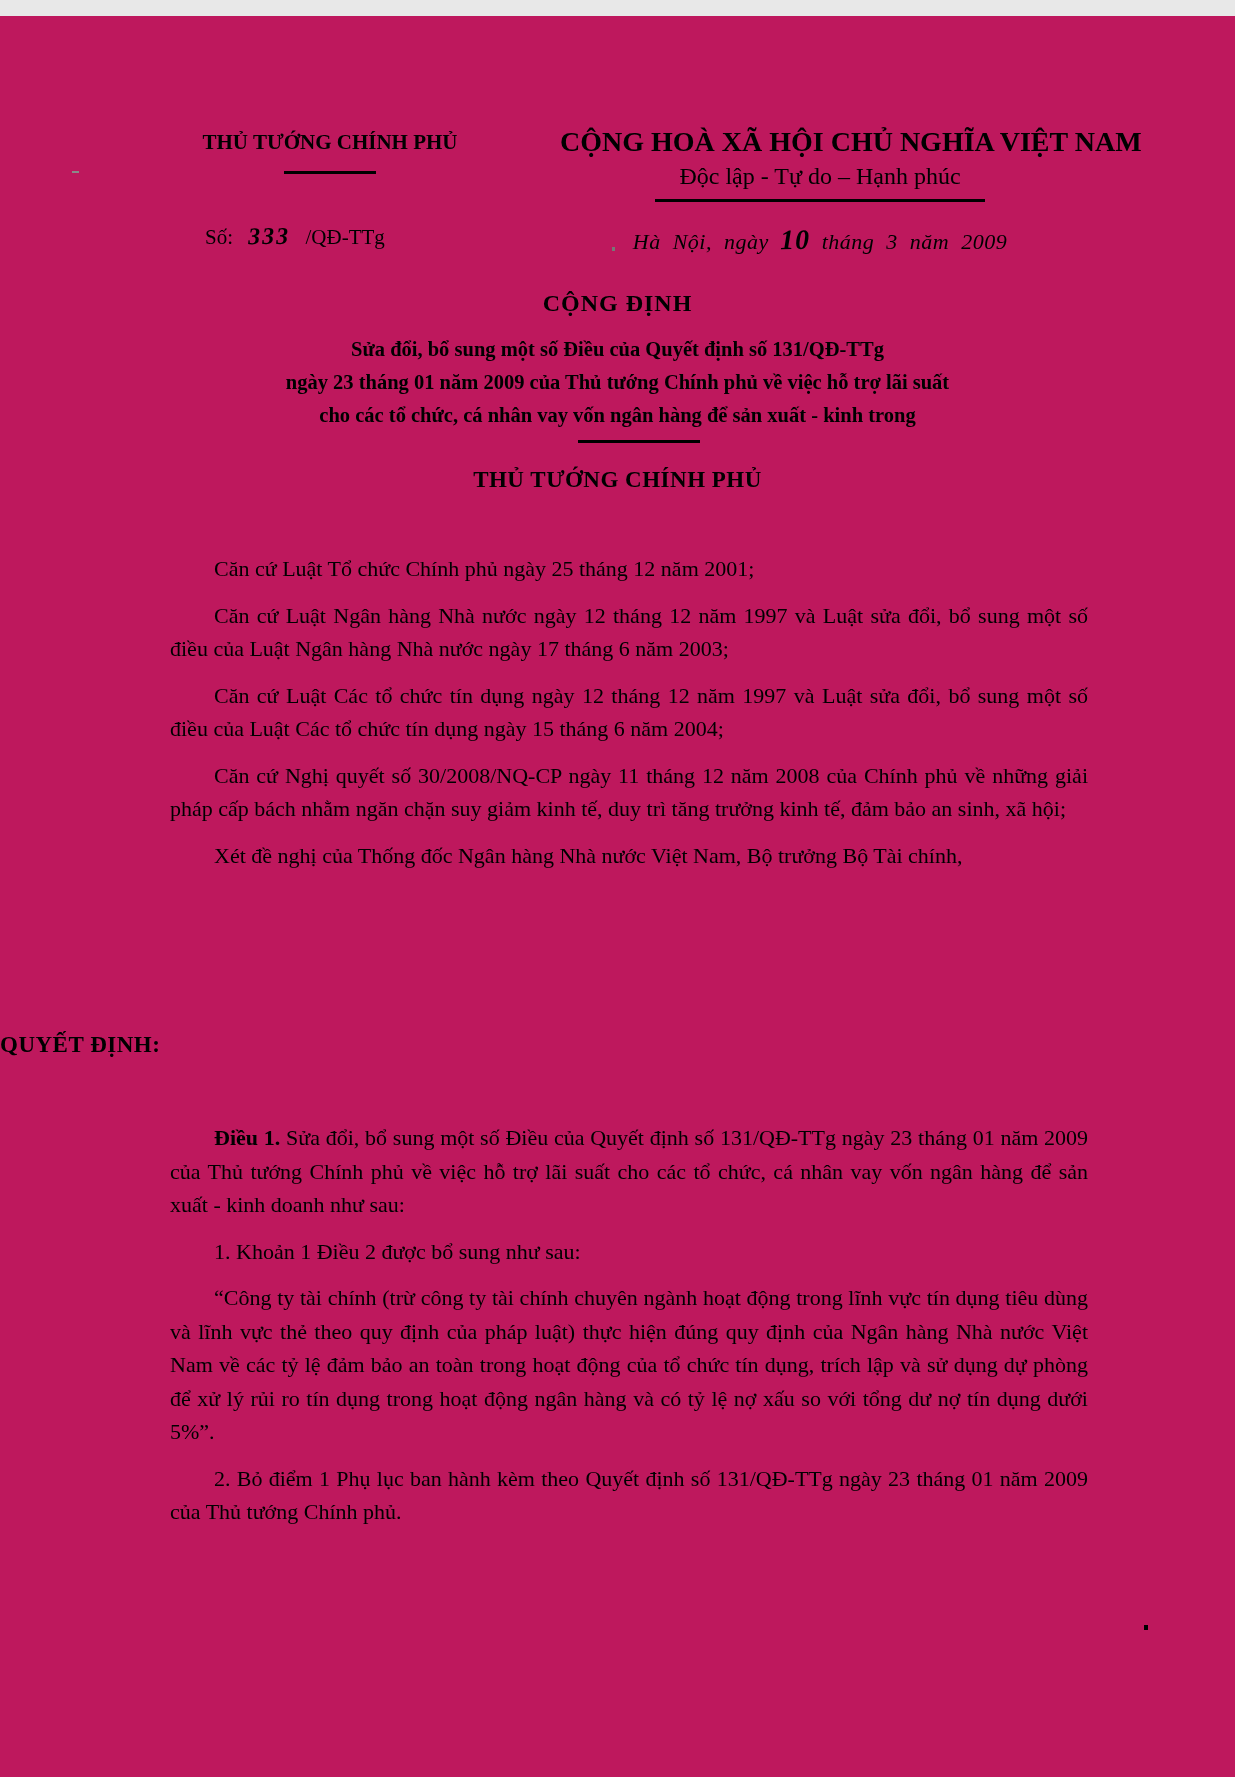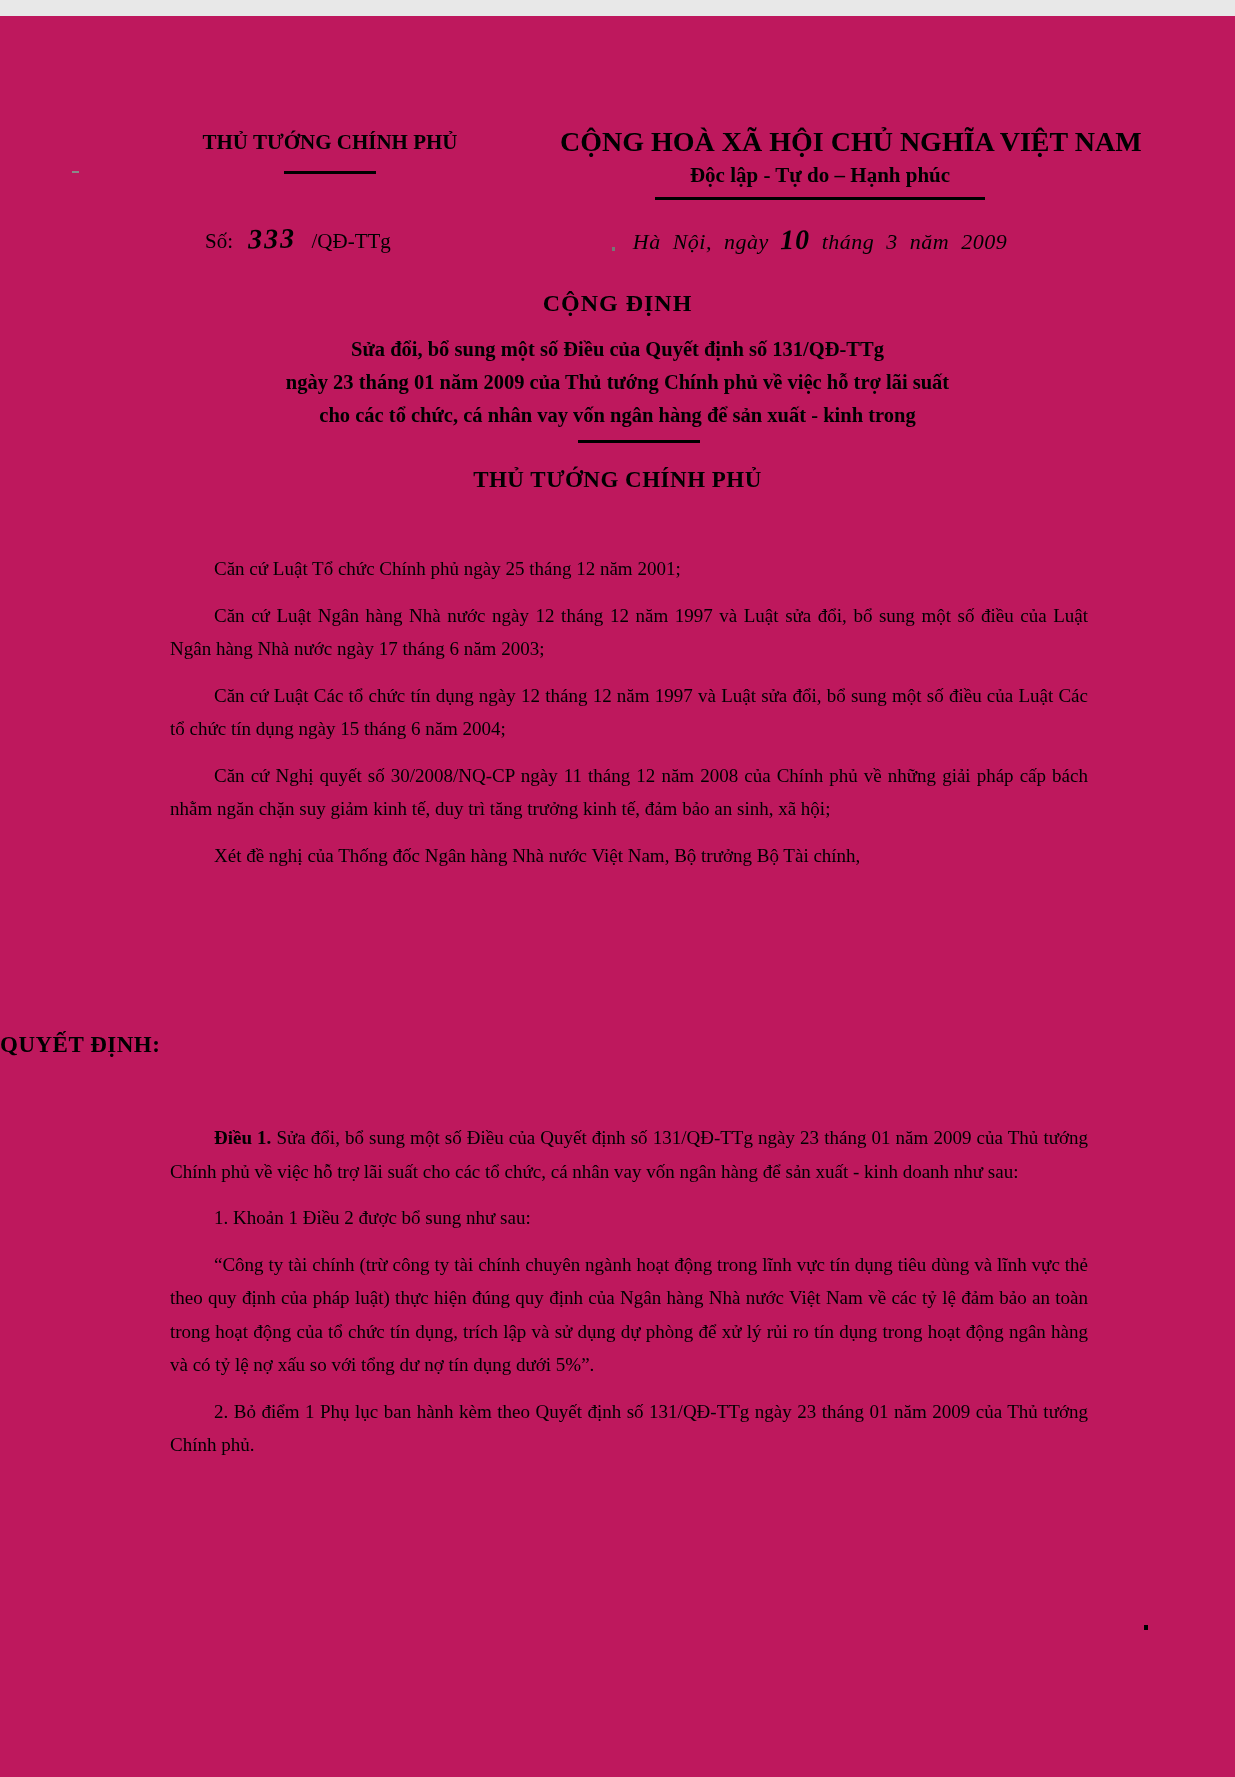--- a/index.html
+++ b/index.html
@@ -19,31 +19,31 @@
     text-align: center;
   }
   .org-name { font-weight: bold; font-size: 21px; white-space: nowrap; }
   .org-underline { width: 92px; height: 3px; background: #000; margin: 16px auto 0; }
 
   .national-block {
     position: absolute; top: 110px; left: 560px; width: 520px;
     text-align: center;
   }
   .country { font-weight: bold; font-size: 28px; white-space: nowrap; }
-  .motto { font-weight: bold; font-size: 21px; margin-top: 5px; white-space: nowrap; }
+  .motto { font-weight: normal; font-size: 24px; margin-top: 5px; white-space: nowrap; }
   .motto-underline { width: 330px; height: 3px; background: #000; margin: 9px auto 0; }
 
   .so-line {
     position: absolute; top: 207px; left: 205px;
     font-size: 21px; white-space: nowrap;
   }
   .handwritten-num {
     display: inline-block;
     font-weight: bold; font-style: italic;
-    font-size: 28px; letter-spacing: 2px;
+    font-size: 24px; letter-spacing: 2px;
     transform: rotate(-1deg);
     margin: 0 10px;
   }
   .date-line {
     position: absolute; top: 208px; left: 560px; width: 520px;
     text-align: center; font-style: italic; font-size: 22px; white-space: nowrap;
   }
   .date-line .handwritten-num { font-size: 28px; letter-spacing: 1px; margin: 0 6px; }
   .date-line .wide { letter-spacing: 0.5px; word-spacing: 6px; }
 
@@ -61,21 +61,21 @@
     background: #000;
   }
   .issuer-heading {
     position: absolute; top: 451px; left: 0; width: 100%;
     text-align: center; font-weight: bold; font-size: 23px; letter-spacing: 0.5px;
   }
 
   
   .body-block {
     position: absolute; left: 170px; width: 918px;
-    font-size: 19px; line-height: 33.5px; text-align: justify;
+    font-size: 22px; line-height: 33.5px; text-align: justify;
   }
   .body-1 { top: 536px; }
   .body-2 { top: 1105px; }
   .body-block p { margin: 0 0 13px 0; text-indent: 44px; }
   .decision-heading {
     position: absolute; top: 1016px; left: 0; width: 100%;
     text-align: left; font-weight: bold; font-size: 23px; letter-spacing: 0.5px;
   }
   .bold { font-weight: bold; font-family: Liberation Serif, serif; }
 

